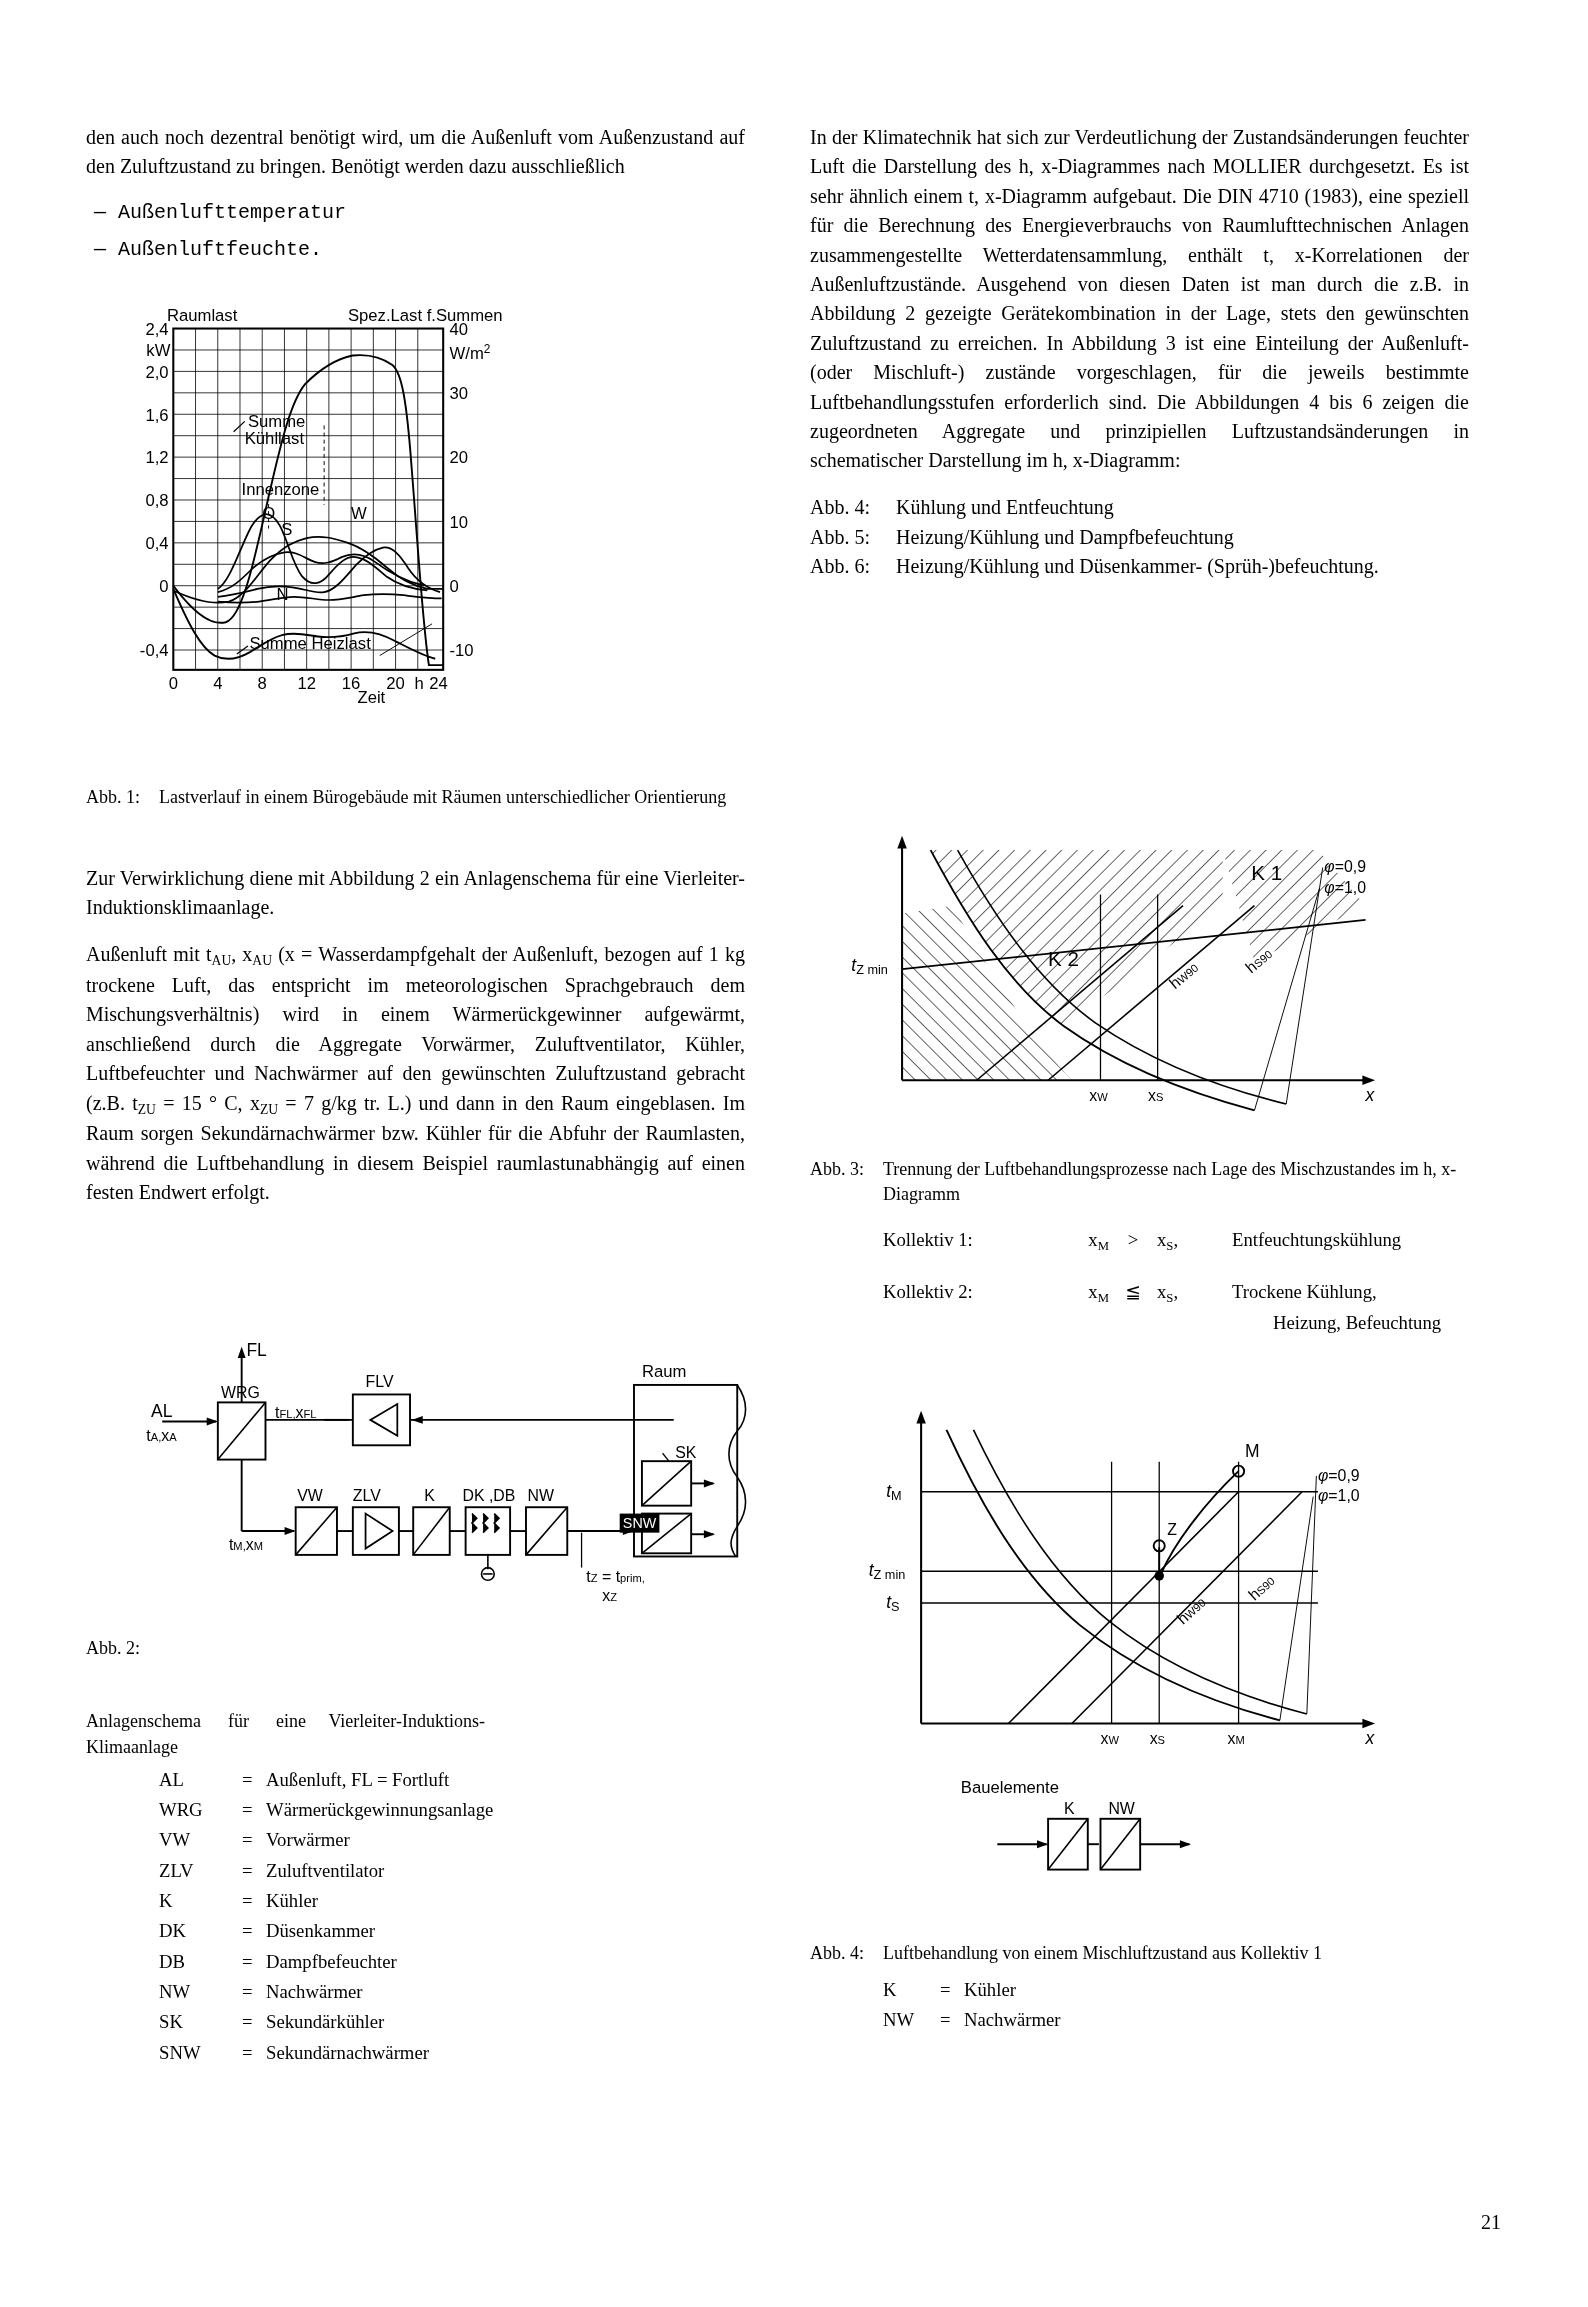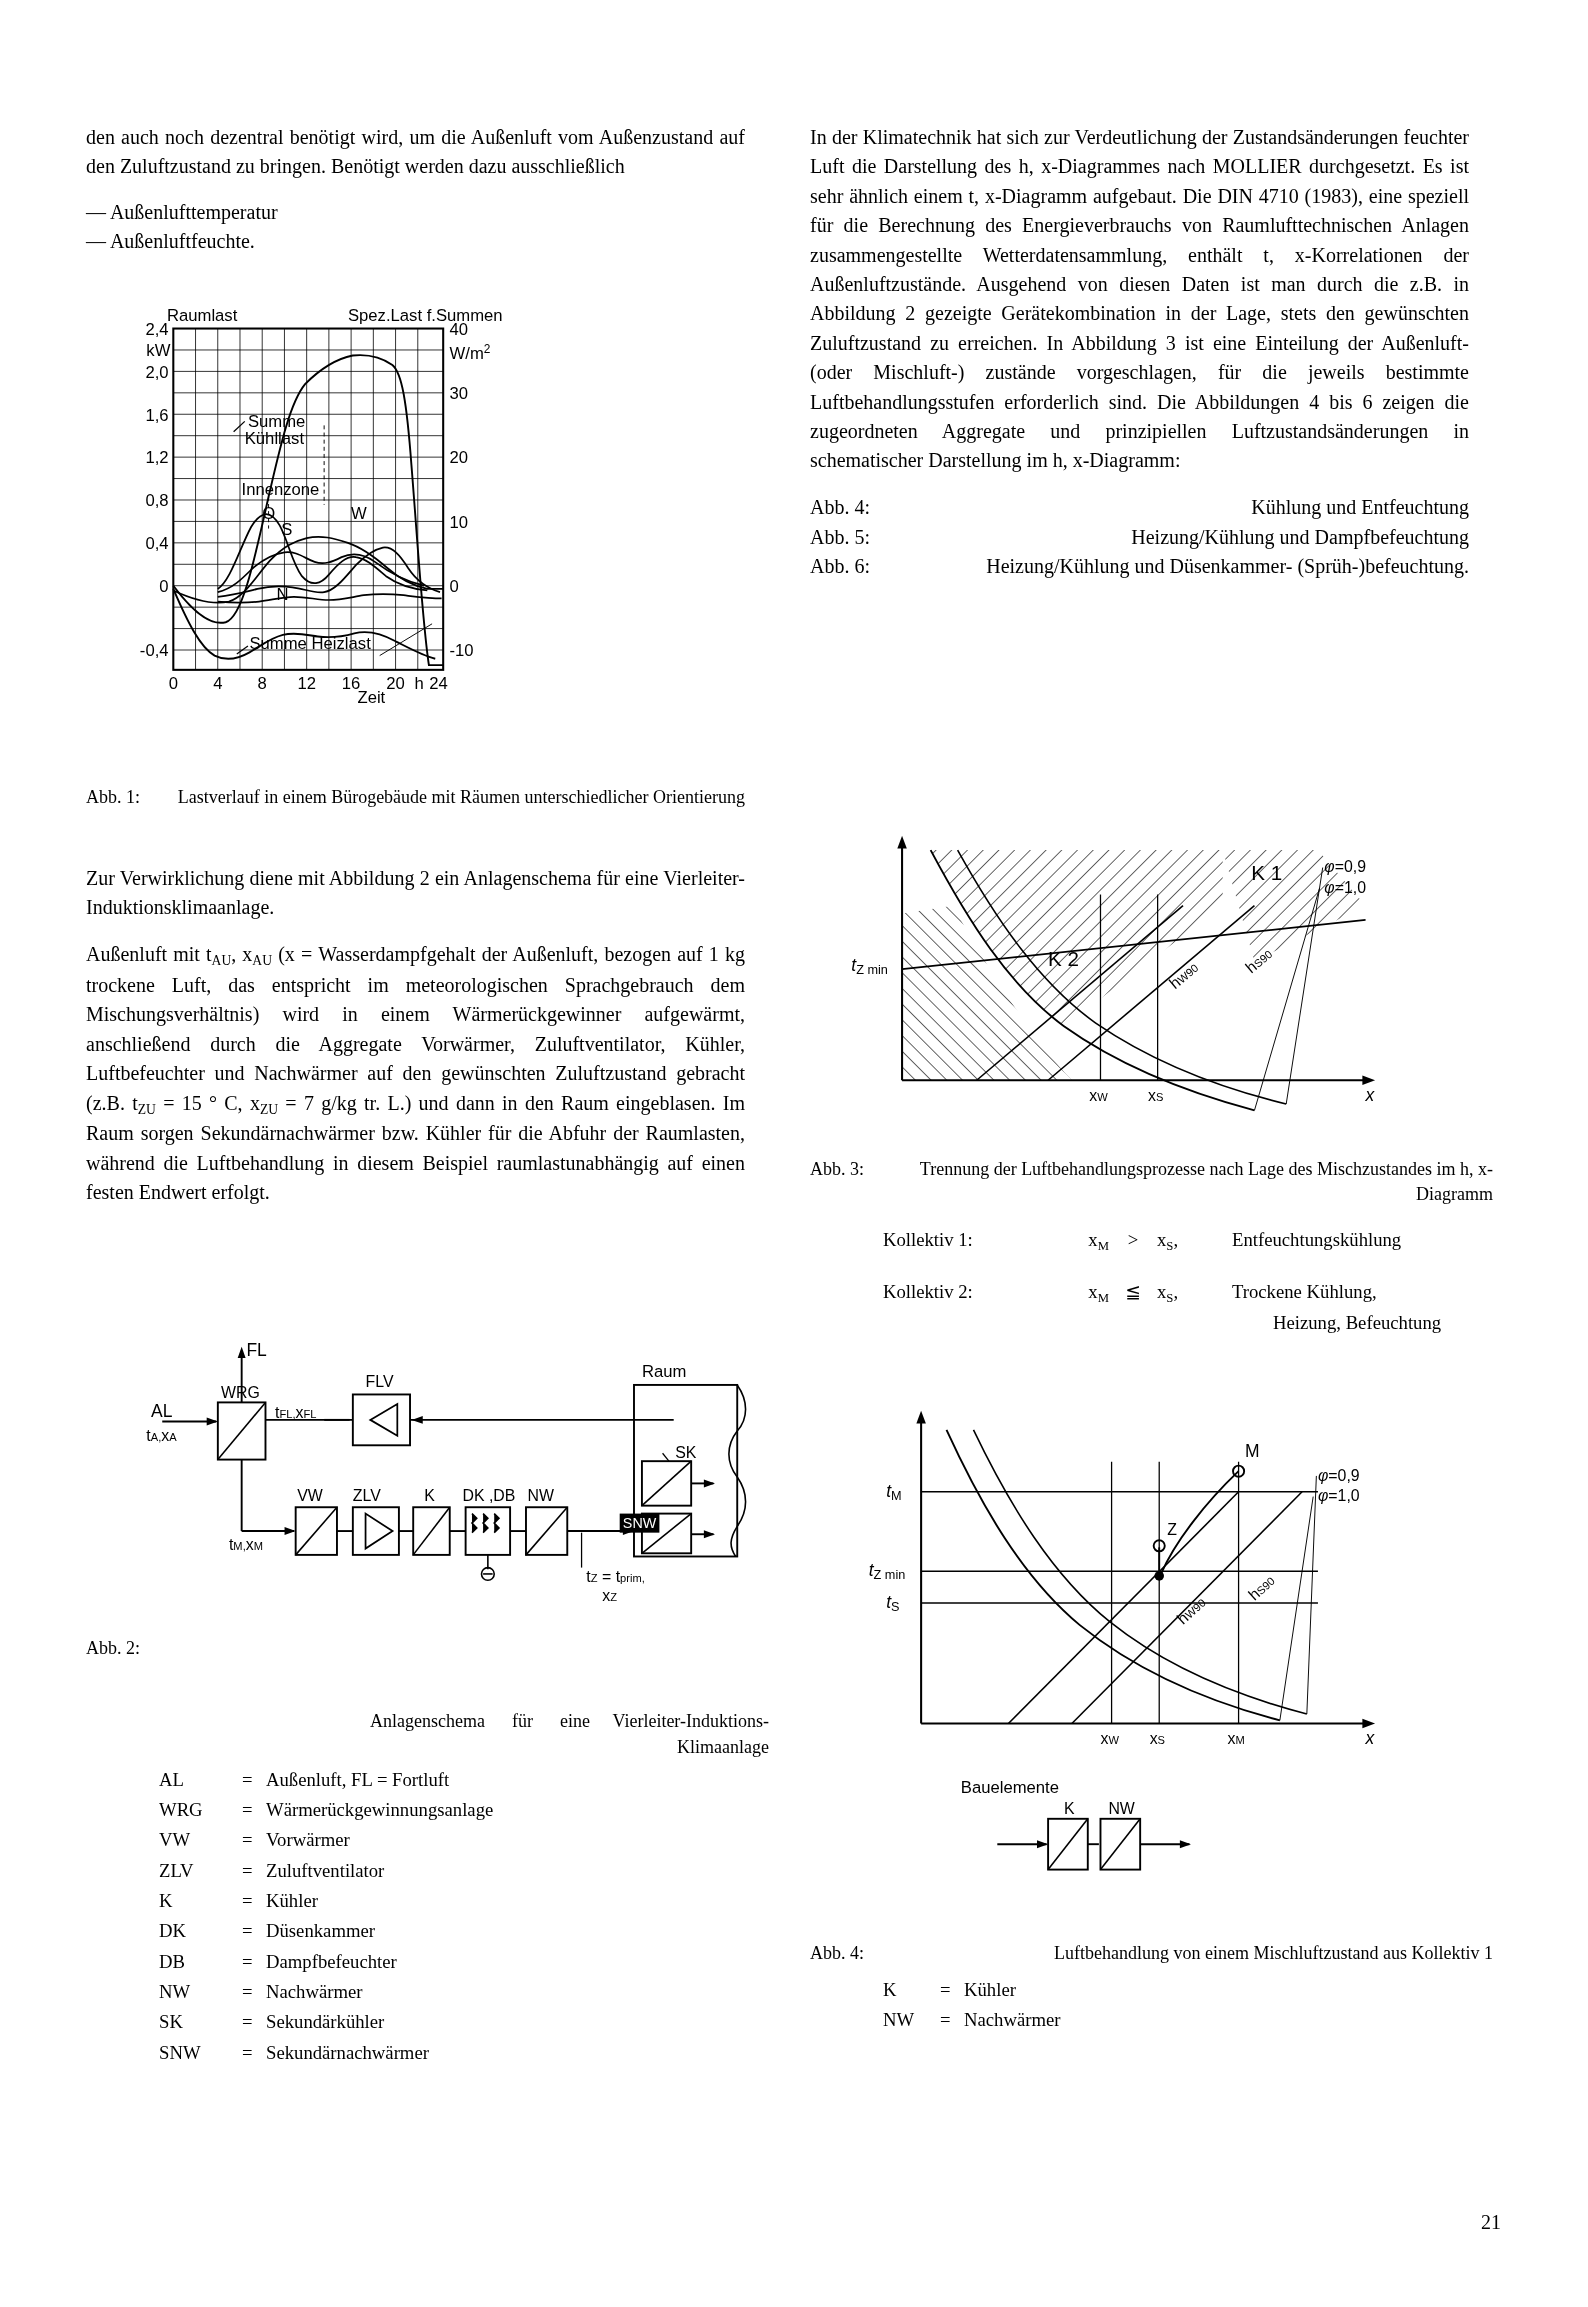--- a/index.html
+++ b/index.html
@@ -20,31 +20,31 @@
     width:659px;
     font-size:20px;
     line-height:1.47;
     text-align:justify;
   }
   .col.left { left:86px; top:123px; }
   .col.right { left:810px; top:123px; }
   p { margin:0 0 0 0; text-indent:0; }
   p.sp { margin-top:17.5px; }
   .dashlist { margin:16px 0 0 0; }
-  .dashline { margin:0; }
+  .dashline { margin:8px;font-family:Liberation Mono, monospace; }
   .fig {
     position:absolute;
   }
   .caption {
     font-size:18px;
     line-height:1.42;
     display:flex;
   }
   .caption .lbl { width:73px; flex:0 0 73px; }
-  .caption .txt { flex:1;text-align:right; }
+  .caption .txt { flex:1; }
   .legend {
     font-size:18.7px;
     line-height:1.62;
   }
   .legend-row { display:flex; }
   .legend-row .k { width:83px; flex:0 0 83px; }
   .legend-row .eq { width:24px; flex:0 0 24px; }
   .legend-row .v { flex:1; }
   sub { font-size:0.68em; vertical-align:-0.28em; }
   .pagenum {

